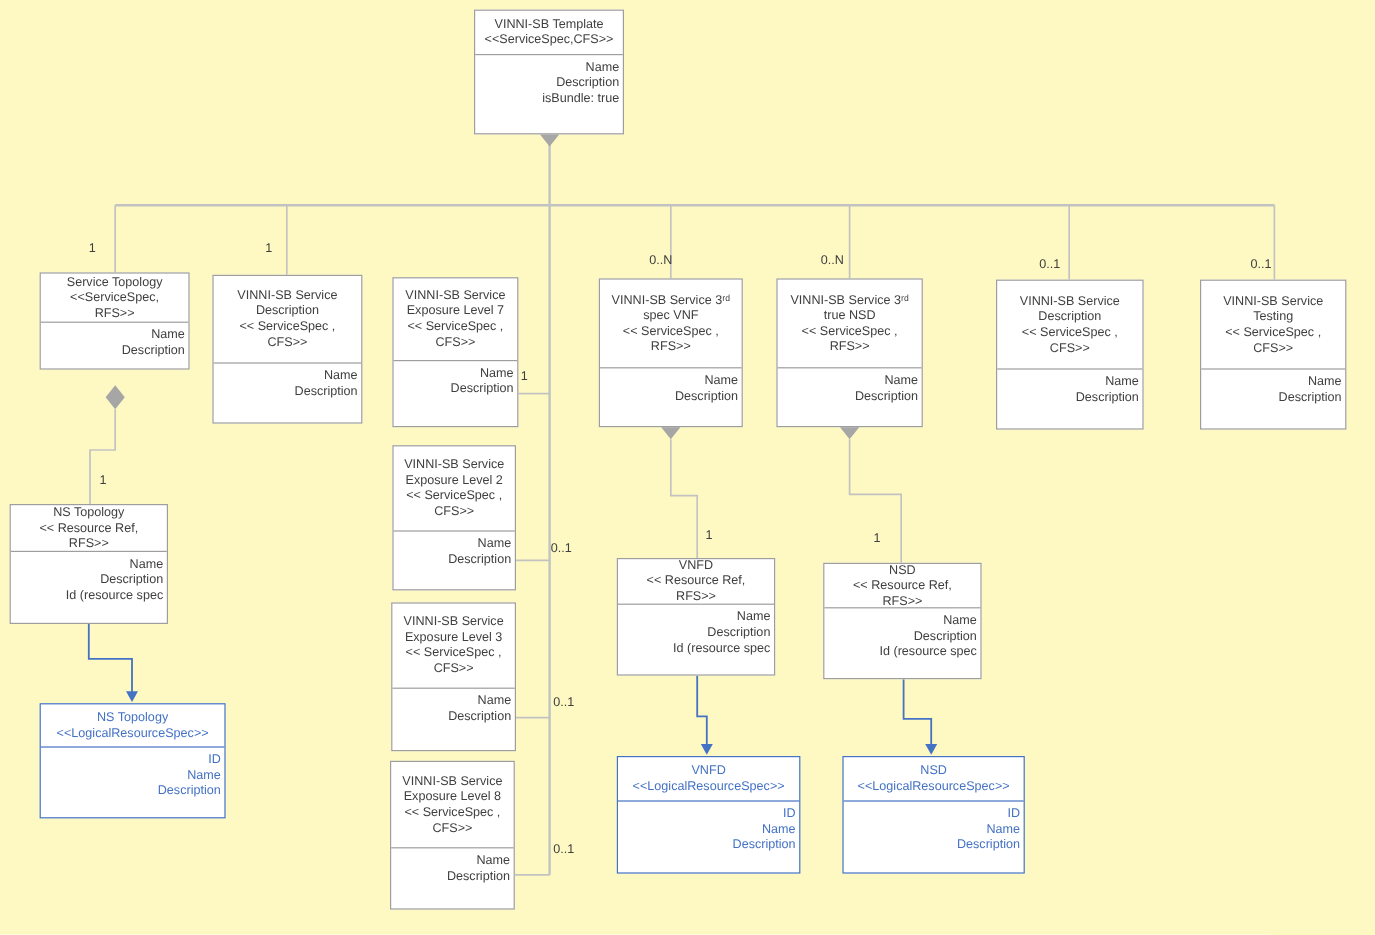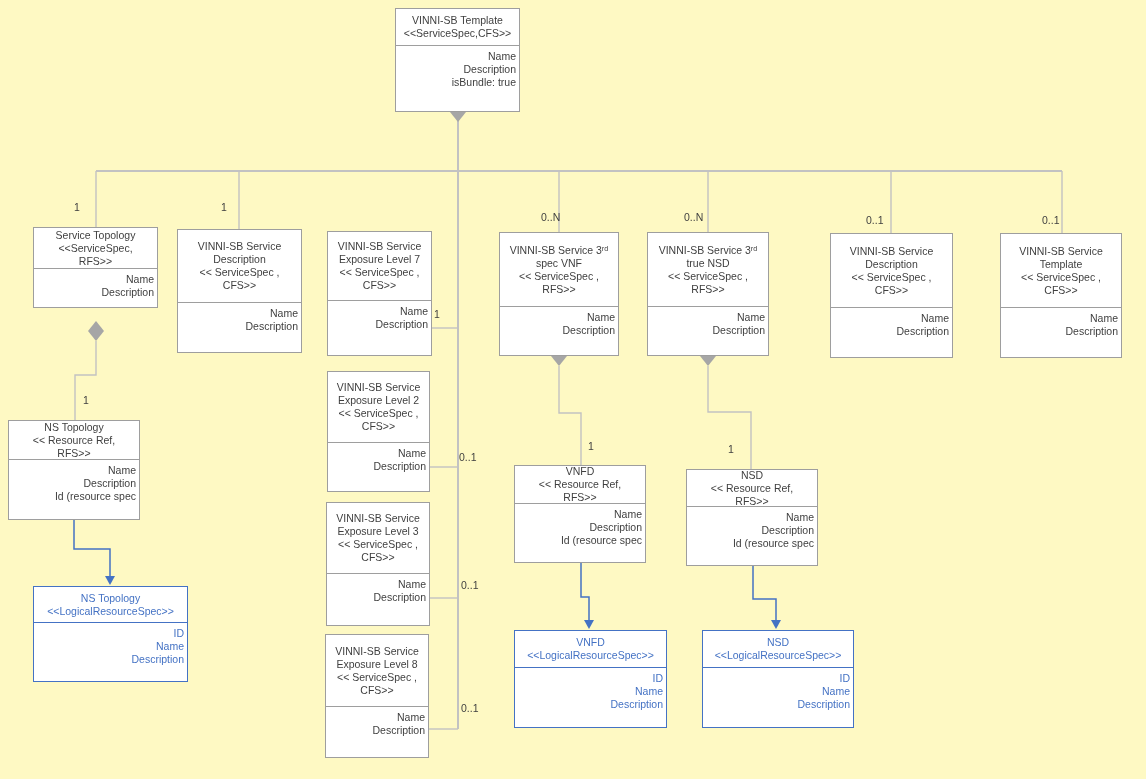--- a/index.html
+++ b/index.html
@@ -175,21 +175,21 @@
         <div class="tline">CFS&gt;&gt;</div>
       </div>
       <div class="uml-body">
         <div class="aline">Name</div>
         <div class="aline">Description</div>
       </div>
     </div>
     <div class="uml-box gray" style="left: 1000px; top: 233px; width: 122px; height: 125px;">
       <div class="uml-head" style="height: 74px;">
         <div class="tline">VINNI-SB Service</div>
-        <div class="tline">Template</div>
+        <div class="tline">Testing</div>
         <div class="tline">&lt;&lt; ServiceSpec ,</div>
         <div class="tline">CFS&gt;&gt;</div>
       </div>
       <div class="uml-body">
         <div class="aline">Name</div>
         <div class="aline">Description</div>
       </div>
     </div>
     <div class="uml-box gray" style="left: 8px; top: 420px; width: 132px; height: 100px;">
       <div class="uml-head" style="height: 39px;">

